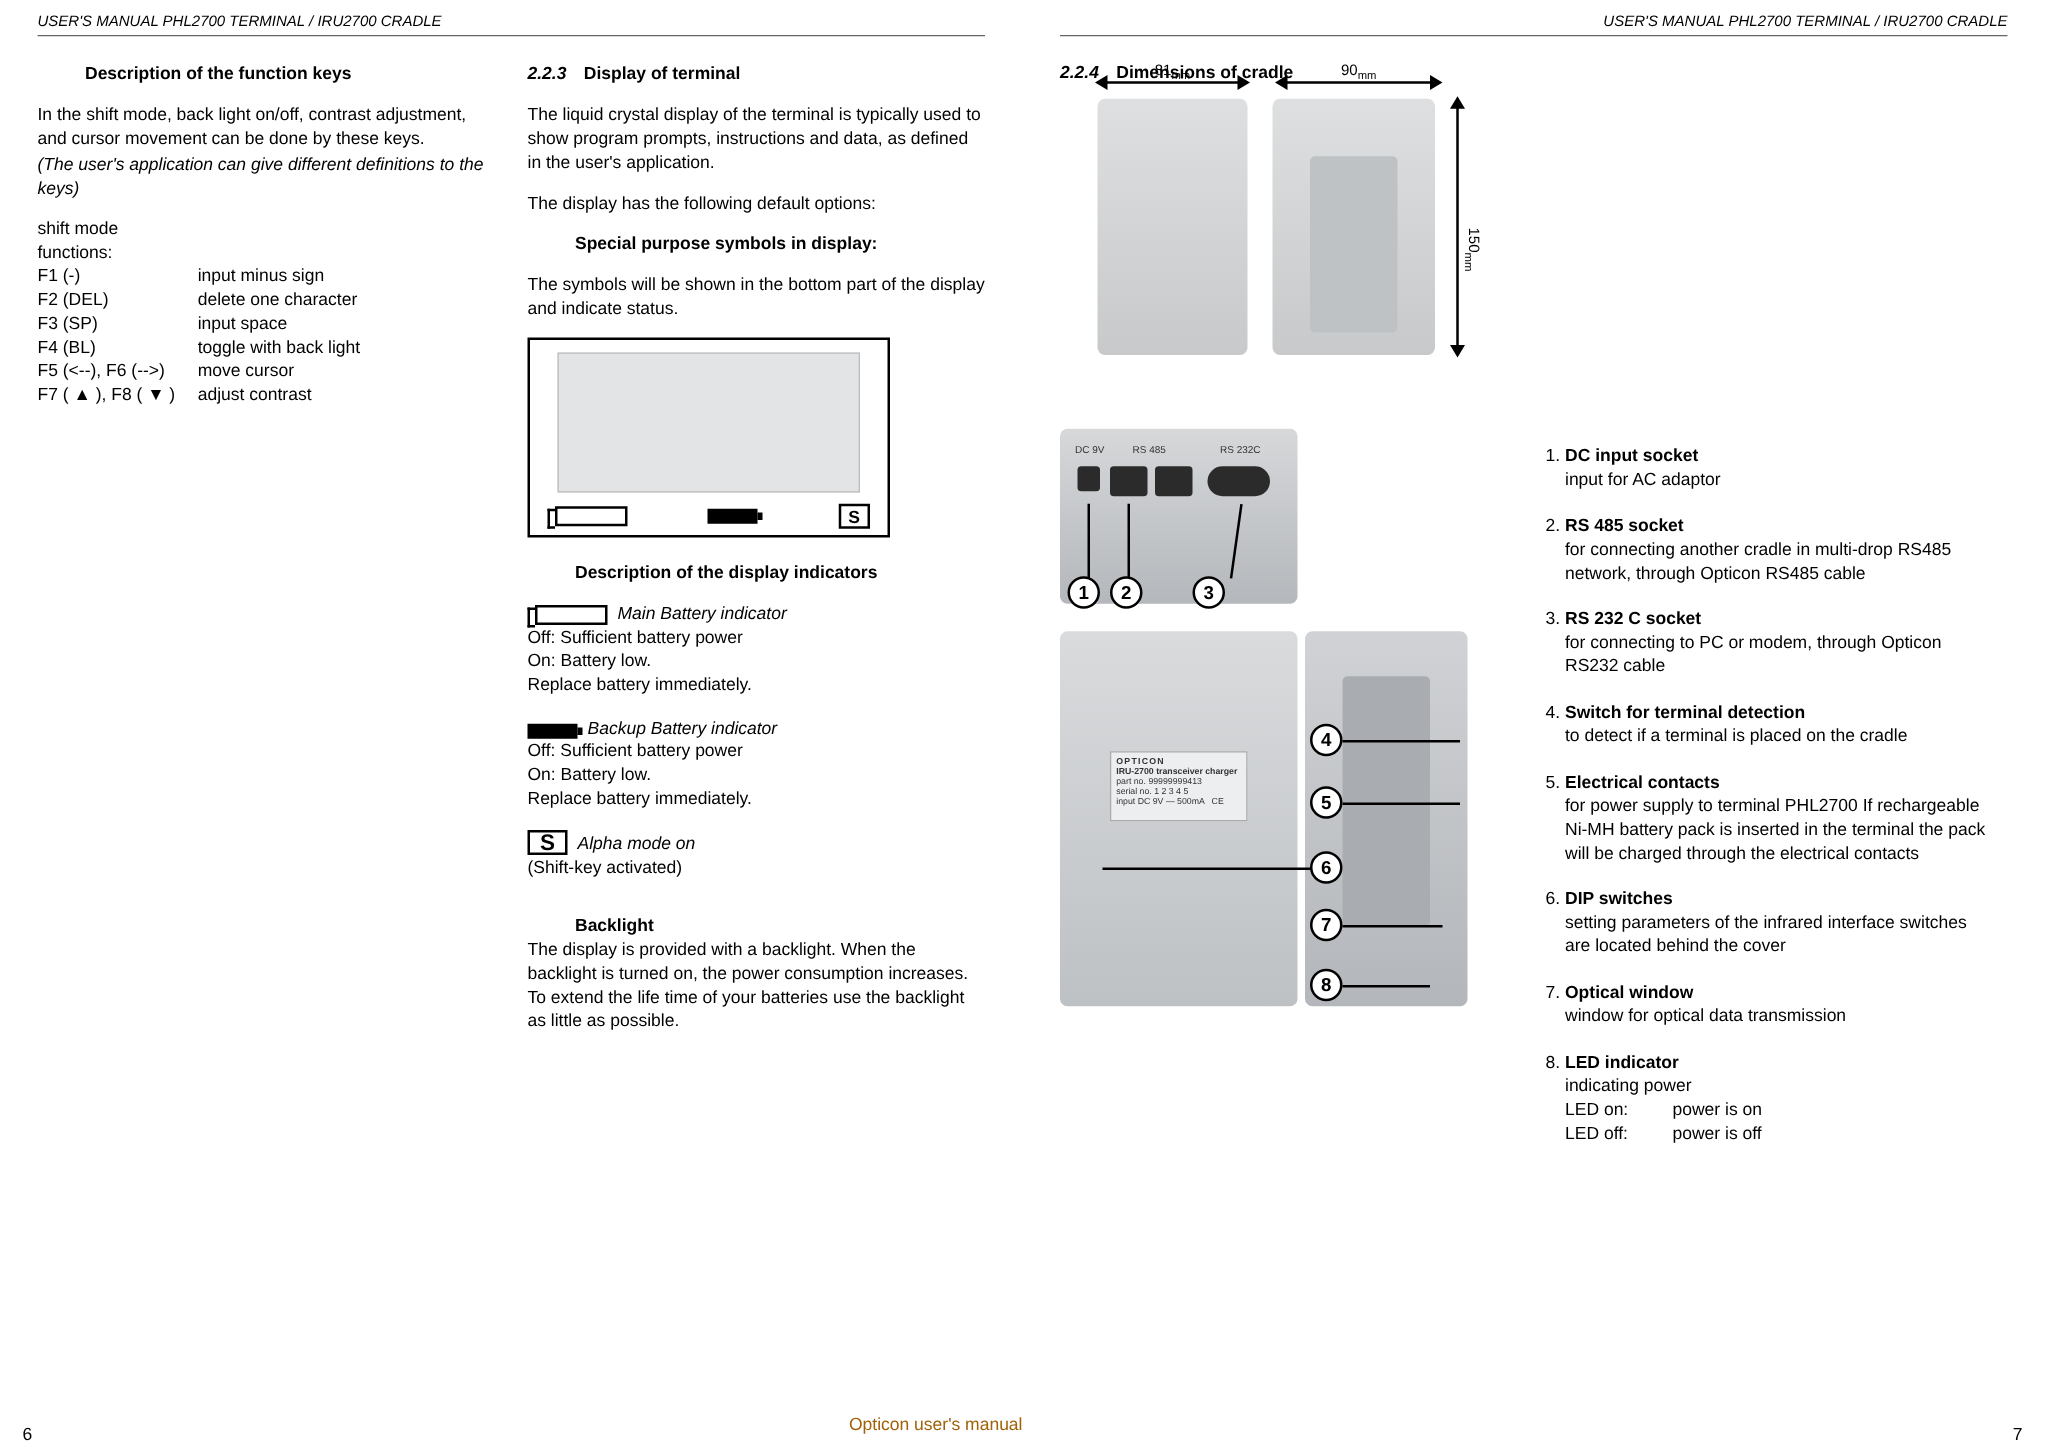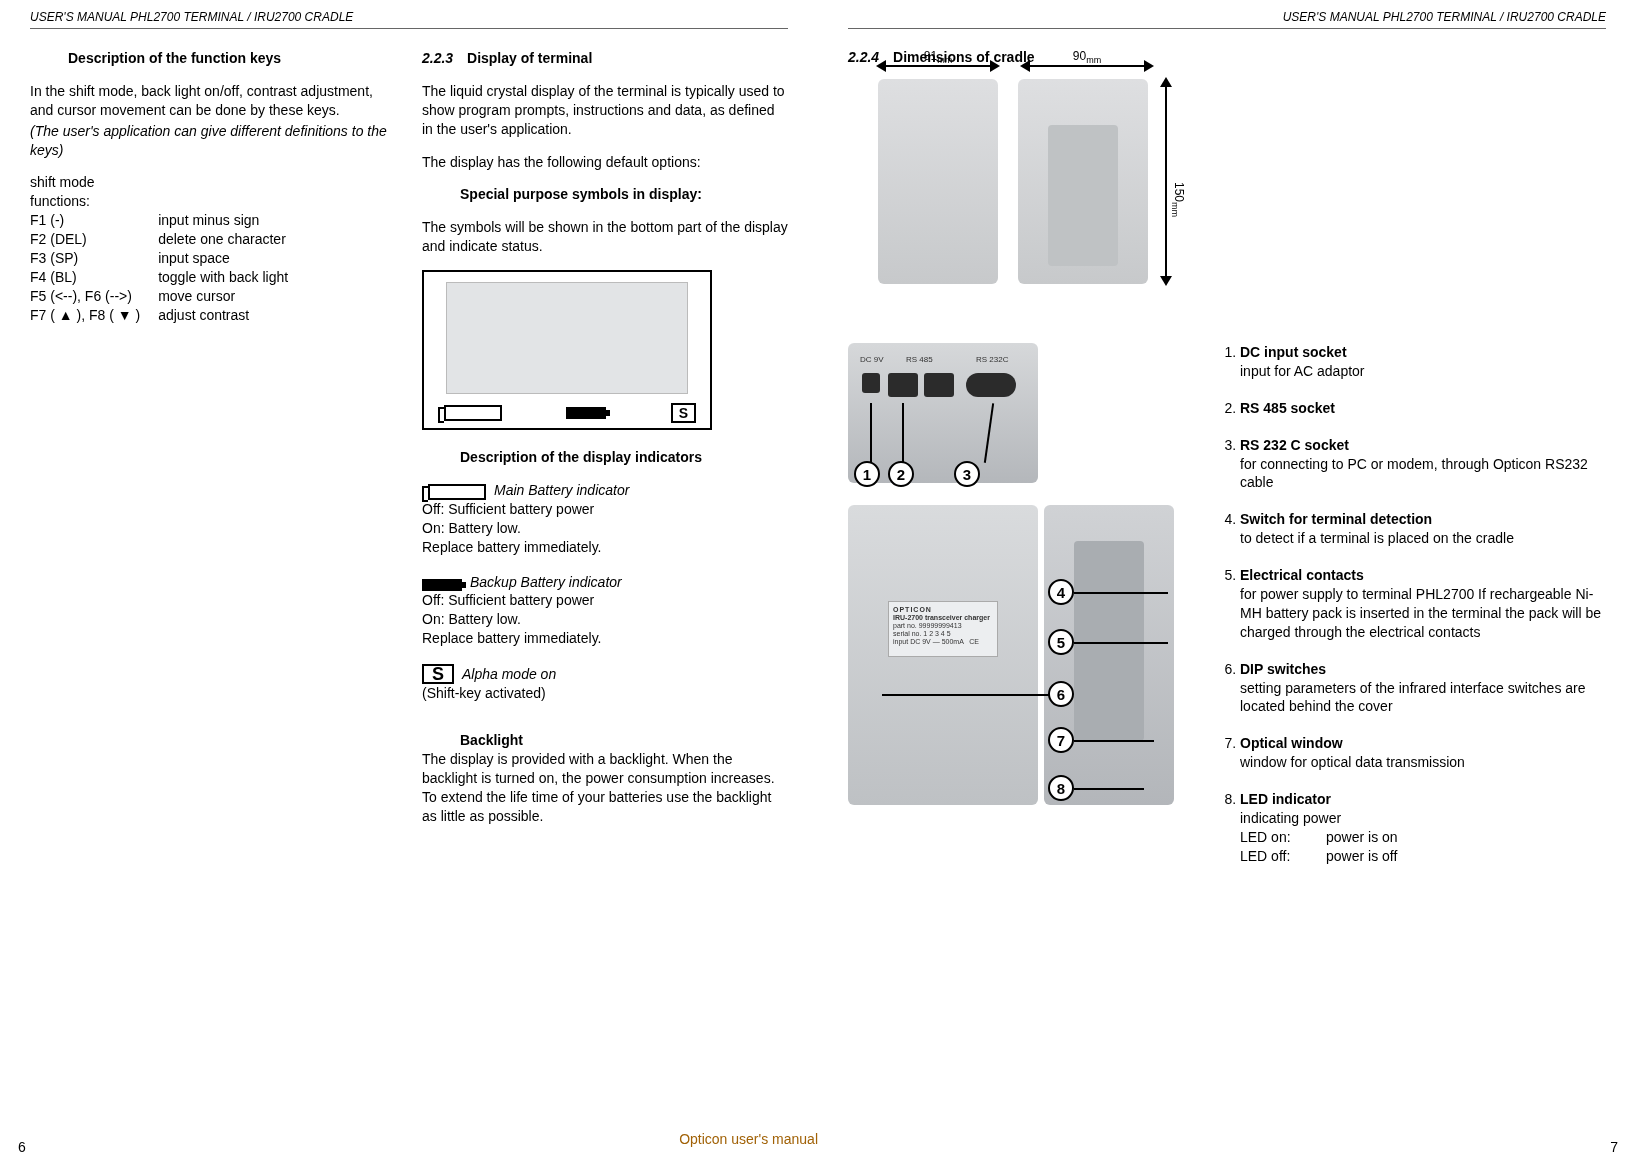--- a/index.html
+++ b/index.html
@@ -230,21 +230,21 @@
     position:absolute;
     width:26px; height:26px; border:2px solid #000; border-radius:50%;
     background:#fff;
     display:flex; align-items:center; justify-content:center;
     font-weight:bold; font-size:15px;
     z-index:5;
   }
   .leader {
     position:absolute; height:1.5px; background:#000; z-index:4;
   }
-  .details-list ol { margin:0; padding-left: 22px; }
+  .details-list ol { margin:12px; padding-left: 22px; }
   .details-list li { margin-bottom: 18px; line-height:1.35; }
   .details-list li .li-title { font-weight: bold; display:block; }
   .led-row { display:flex; gap:24px; }
   .led-row .l1 { width:62px; }
 
   .details-wrap { position: relative; }
 </style>
 </head>
 <body>
 
@@ -416,21 +416,21 @@
         <div class="leader" style="top:351px; left:34px;  width:168px"></div>
         <div class="callout" style="top:384px; left:200px">7</div>
         <div class="leader" style="top:397px; left:226px; width:80px"></div>
         <div class="callout" style="top:432px; left:200px">8</div>
         <div class="leader" style="top:445px; left:226px; width:70px"></div>
       </div>
 
       <div class="details-list col-text">
         <ol>
           <li><span class="li-title">DC input socket</span><span>input for AC adaptor</span></li>
-          <li><span class="li-title">RS 485 socket</span></li>
+          <li><span class="li-title">RS 485 socket</span><span>for connecting another cradle in multi-drop RS485 network, through Opticon RS485 cable</span></li>
           <li><span class="li-title">RS 232 C socket</span><span>for connecting to PC or modem, through Opticon RS232 cable</span></li>
           <li><span class="li-title">Switch for terminal detection</span><span>to detect if a terminal is placed on the cradle</span></li>
           <li><span class="li-title">Electrical contacts</span><span>for power supply to terminal PHL2700 If rechargeable Ni-MH battery pack is inserted in the terminal the pack will be charged through the electrical contacts</span></li>
           <li><span class="li-title">DIP switches</span><span>setting parameters of the infrared interface switches are located behind the cover</span></li>
           <li><span class="li-title">Optical window</span><span>window for optical data transmission</span></li>
           <li>
             <span class="li-title">LED indicator</span>
             <span>indicating power</span>
             <div class="led-row">
                 <span class="l1">LED on:</span>

